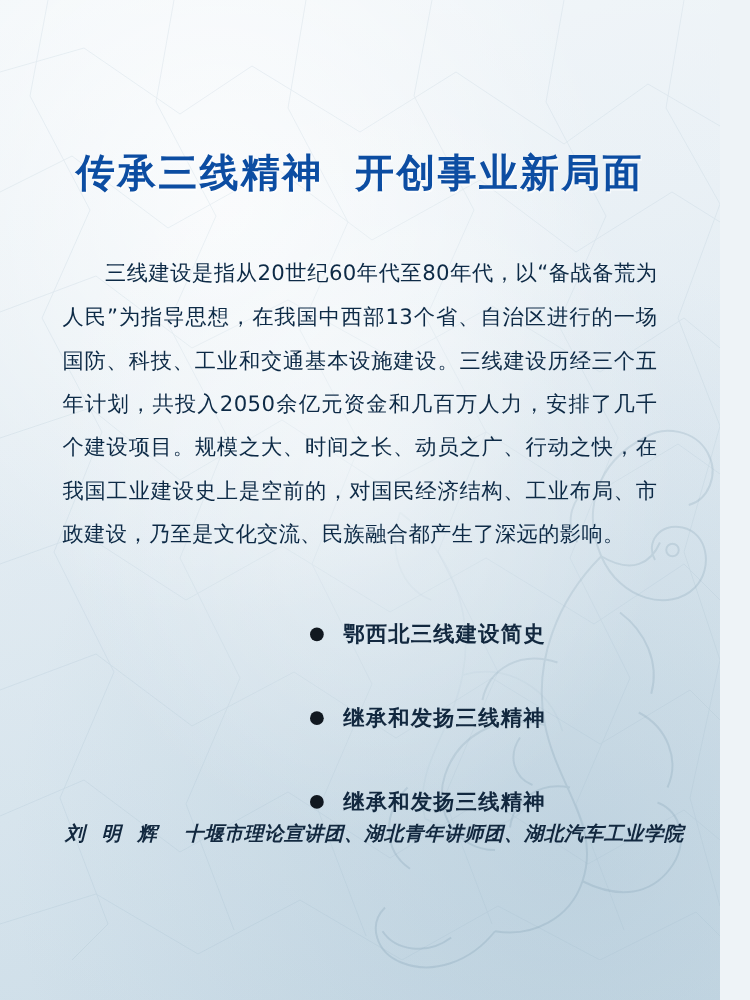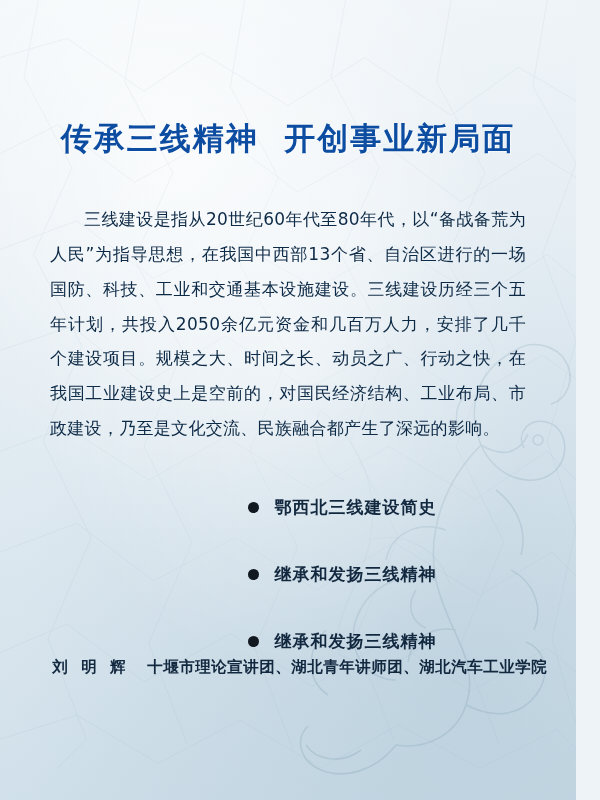--- a/index.html
+++ b/index.html
@@ -120,20 +120,21 @@
     right: 0;
     bottom: 104px;
     z-index: 5;
     text-align: center;
     font-family: "DejaVu Sans", "Liberation Sans", sans-serif;
     font-weight: bold;
     font-size: 15.5px;
     color: #12283f;
     letter-spacing: 0.5px;
     white-space: pre;
+    font-style: italic;
   }
   .footer .author {
     letter-spacing: 4px;
   }
 </style>
 </head>
 <body>
 
 <div class="slide">
 

